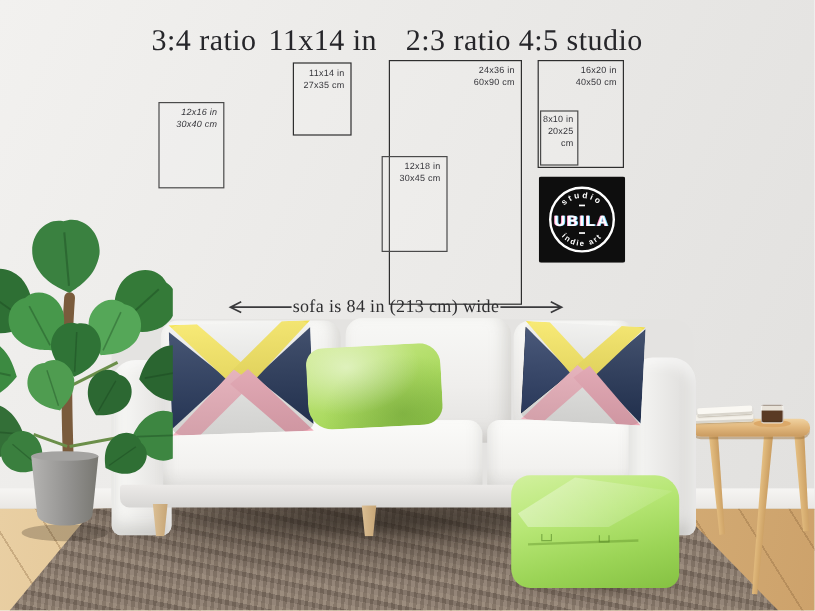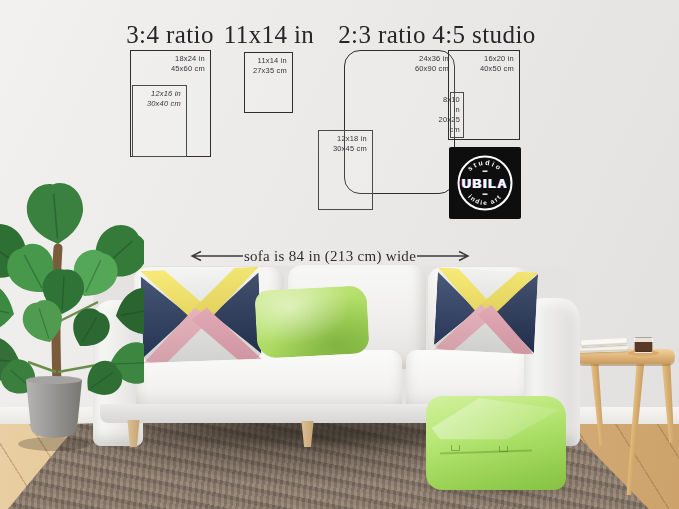--- a/index.html
+++ b/index.html
@@ -60,57 +60,51 @@
 
   <div class="abs baseboard"></div>
   <div class="abs floor"></div>
   <div class="abs rug"></div>
 
   <div class="abs hdr" style="left:100px;top:21px;">3:4 ratio</div>
   <div class="abs hdr" style="left:199px;top:21px;">11x14 in</div>
   <div class="abs hdr" style="left:312px;top:21px;">2:3 ratio</div>
   <div class="abs hdr" style="left:414px;top:21px;">4:5 studio</div>
 
-  <div class="abs frame" style="left:130px;top:50px;width:81px;height:107px;">
-    <div class="flabel">
-      <div>18x24 in</div>
-        <div>45x60 cm</div>
-    </div>
-  </div>
   <div class="abs frame inner" style="left:132px;top:85px;width:55px;height:72px;font-style:italic;">
     <div class="flabel">
       <div>12x16 in</div>
         <div>30x40 cm</div>
     </div>
   </div>
   <div class="abs frame" style="left:244px;top:52px;width:49px;height:61px;">
     <div class="flabel">
       <div>11x14 in</div>
         <div>27x35 cm</div>
     </div>
   </div>
-  <div class="abs frame" style="left:344px;top:50px;width:111px;height:144px;border-radius:16px;">
+  <div class="abs frame" style="left:324px;top:50px;width:111px;height:204px;">
     <div class="flabel">
       <div>24x36 in</div>
         <div>60x90 cm</div>
     </div>
   </div>
   <div class="abs frame inner" style="left:318px;top:130px;width:55px;height:80px;">
     <div class="flabel">
       <div>12x18 in</div>
         <div>30x45 cm</div>
     </div>
   </div>
   <div class="abs frame" style="left:448px;top:50px;width:72px;height:90px;">
     <div class="flabel">
       <div>16x20 in</div>
         <div>40x50 cm</div>
     </div>
   </div>
-  <div class="abs frame inner" style="left:450px;top:92px;width:14px;height:46px;">
+  <div class="abs frame inner" style="left:450px;top:92px;width:32px;height:46px;">
     <div class="flabel" style="right:3px;top:2px;">
       <div>8x10 in</div>
         <div>20x25 cm</div>
     </div>
   </div>
 
   <svg class="abs" style="left:449px;top:147px;" width="72" height="72" viewBox="0 0 72 72">
     <defs>
       <path id="arcTop" d="M 16 38 A 20 20 0 0 1 56 38"></path>
       <path id="arcBot" d="M 14 36 A 22 22 0 0 0 58 36"></path>

